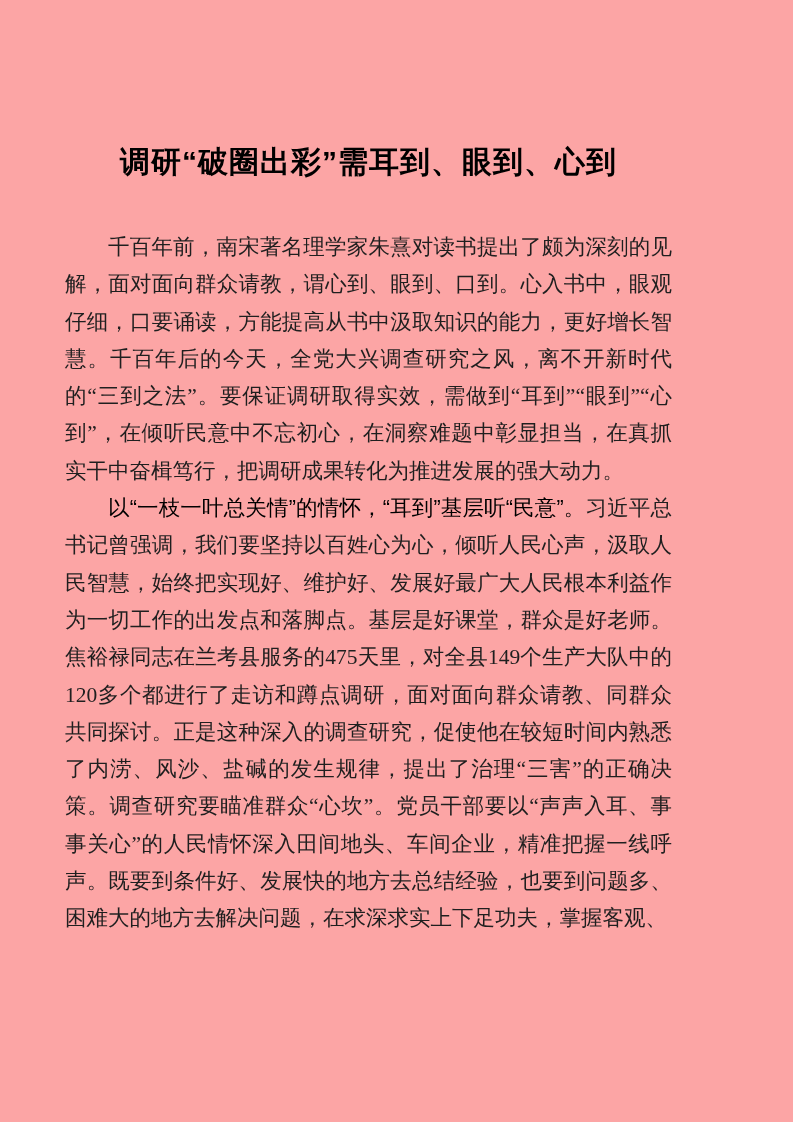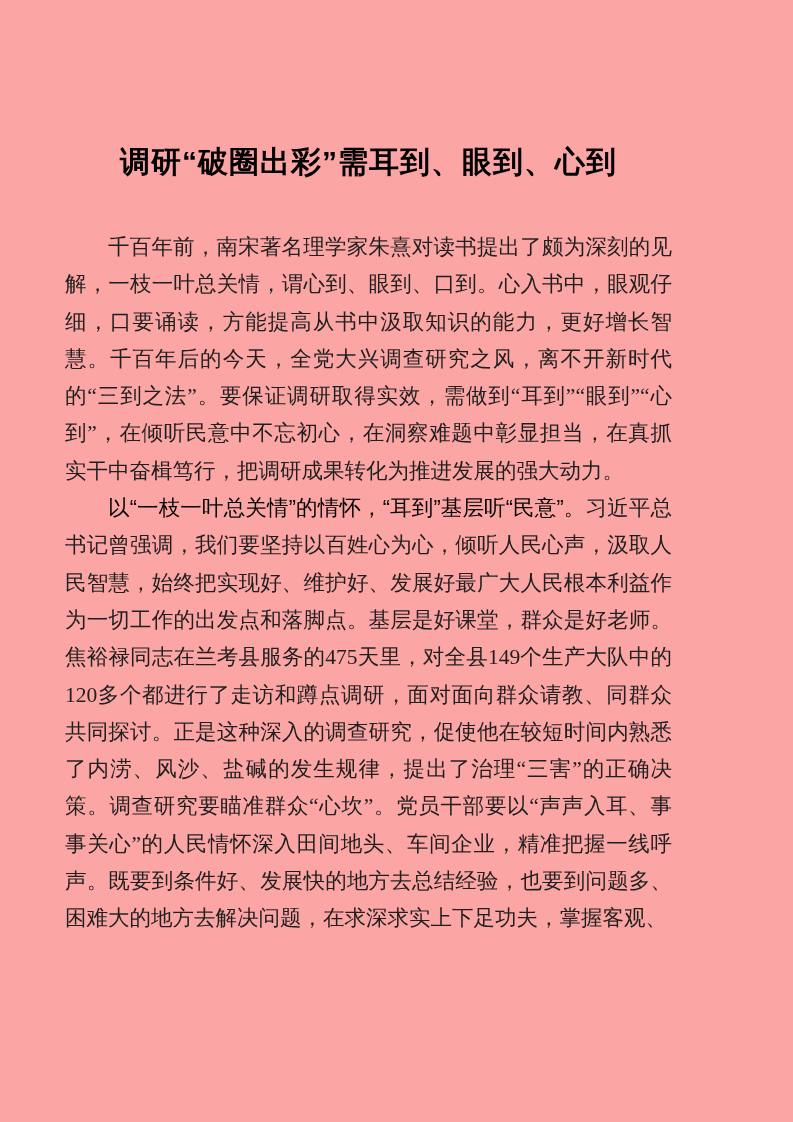--- a/index.html
+++ b/index.html
@@ -42,16 +42,16 @@
     font-weight: 400;
     color: #000000;
   }
 </style>
 </head>
 <body>
 
 <div class="page">
   <h1 class="doc-title">调研“破圈出彩”需耳到、眼到、心到</h1>
 
-  <p class="para"><span>千百年前，南宋著名理学家朱熹对读书提出了颇为深刻的见解，一枝一叶总关情，谓心到、眼到、口到。心入书中，眼观仔细，口要诵读，方能提高从书中汲取知识的能力，更好增长智慧。千百年后的今天，全党大兴调查研究之风，离不开新时代的“三到之法”。要保证调研取得实效，需做到“耳到”“眼到”“心到”，在倾听民意中不忘初心，在洞察难题中彰显担当，在真抓实干中奋楫笃行，把调研成果转化为推进发展的强大动力。</span></p>
+  <p class="para"><span>千百年前，南宋著名理学家朱熹对读书提出了颇为深刻的见解，面对面向群众请教，谓心到、眼到、口到。心入书中，眼观仔细，口要诵读，方能提高从书中汲取知识的能力，更好增长智慧。千百年后的今天，全党大兴调查研究之风，离不开新时代的“三到之法”。要保证调研取得实效，需做到“耳到”“眼到”“心到”，在倾听民意中不忘初心，在洞察难题中彰显担当，在真抓实干中奋楫笃行，把调研成果转化为推进发展的强大动力。</span></p>
 
   <p class="para"><span class="lead">以“一枝一叶总关情”的情怀，“耳到”基层听“民意”。</span><span>习近平总书记曾强调，我们要坚持以百姓心为心，倾听人民心声，汲取人民智慧，始终把实现好、维护好、发展好最广大人民根本利益作为一切工作的出发点和落脚点。基层是好课堂，群众是好老师。焦裕禄同志在兰考县服务的475天里，对全县149个生产大队中的120多个都进行了走访和蹲点调研，面对面向群众请教、同群众共同探讨。正是这种深入的调查研究，促使他在较短时间内熟悉了内涝、风沙、盐碱的发生规律，提出了治理“三害”的正确决策。调查研究要瞄准群众“心坎”。党员干部要以“声声入耳、事事关心”的人民情怀深入田间地头、车间企业，精准把握一线呼声。既要到条件好、发展快的地方去总结经验，也要到问题多、困难大的地方去解决问题，在求深求实上下足功夫，掌握客观、</span></p>
 </div>
 
 </body></html>

